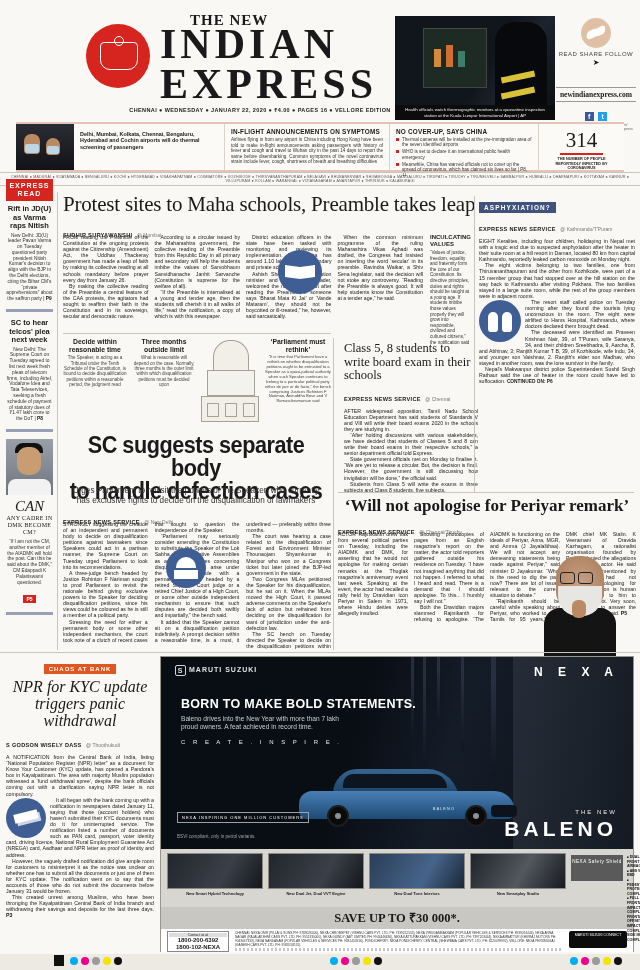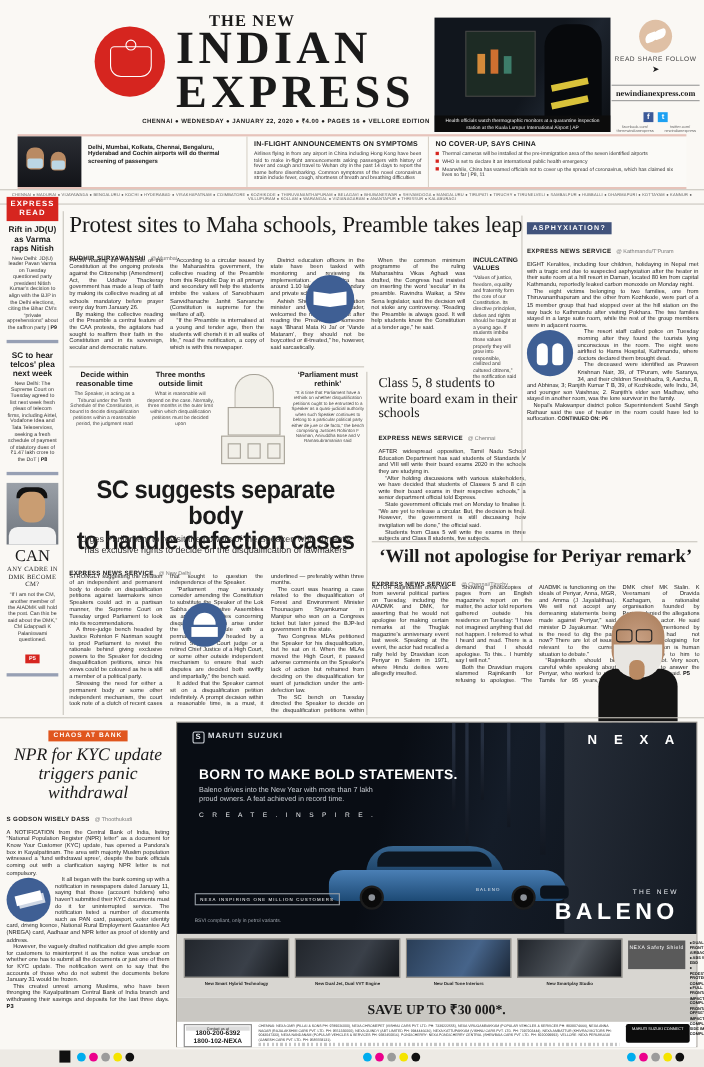--- a/index.html
+++ b/index.html
@@ -23,21 +23,21 @@
   .silhouette{position:absolute;right:8px;top:6px;width:52px;height:92px;background:#07090c;border-radius:20px 20px 0 0;}
   .silhouette i{position:absolute;display:block;width:34px;height:6px;background:#d9c23a;left:6px;top:52px;transform:rotate(-12deg);}
   .silhouette i+i{top:68px;}
   .photo-caption{position:absolute;left:0;bottom:0;width:100%;background:#0c0c0c;color:#eee;font-size:4.4px;text-align:center;padding:2px 4px;box-sizing:border-box;line-height:5.5px;}
   .social{left:556px;top:18px;width:80px;text-align:center;}
   .hands-icon{width:30px;height:30px;border-radius:50%;background:#dfc0a5;margin:0 auto;position:relative;}
   .hands-icon:before,.hands-icon:after{content:"";position:absolute;width:12px;height:8px;background:#fff;border-radius:6px 2px 6px 2px;left:5px;top:12px;transform:rotate(-20deg);}
   .hands-icon:after{left:13px;transform:rotate(160deg);top:9px;}
   .rsf{font-size:6px;letter-spacing:.5px;color:#444;margin-top:3px;}
   .cursor-glyph{font-size:8px;margin-top:1px;}
-  .site{font-family:"Liberation Serif",serif;font-size:7.5px;font-weight:bold;border-top:1px solid #999;border-bottom:1px solid #999;padding:2px 0;margin-top:10px;text-align:center;}
+  .site{font-family:"Liberation Serif",serif;font-size:7.5px;font-weight:bold;border-top:1px solid #999;border-bottom:1px solid #999;padding:2px 0;margin-top:20px;text-align:center;}
   .sq-icon{display:inline-block;width:9px;height:9px;color:#fff;font-size:7px;line-height:9px;font-weight:bold;text-align:center;}
   .tinylabel{font-size:3.6px;color:#666;line-height:4.4px;}
   
   .corona{left:16px;top:122px;width:608px;height:46px;background:#fbfaf7;border-top:2px solid #e6c3ba;border-bottom:2px solid #e6c3ba;display:flex;}
   .kids{width:58px;height:100%;background:linear-gradient(#2a2d33,#121318);position:relative;flex:none;}
   .kid{position:absolute;width:16px;height:20px;top:10px;border-radius:7px 7px 4px 4px;background:#b98a63;}
   .kid i{position:absolute;left:1px;bottom:1px;width:14px;height:9px;background:#bcd6e4;border-radius:2px;display:block;}
   .corona h2{margin:0;font-size:10.5px;line-height:11.5px;font-style:italic;font-weight:bold;font-family:"Liberation Serif",serif;}
   .corona .sub{font-size:5.4px;font-weight:bold;line-height:6.4px;margin-top:3px;}
   .cor-sec{padding:4px 6px;box-sizing:border-box;border-left:1px solid #d8d2c8;}
@@ -54,21 +54,21 @@
   .vline{width:1px;}
   .railbar{height:3px;background:#97a0b4;margin:7px 0;}
   .badge-red{background:#d6251f;color:#fff;font-weight:bold;font-size:7px;line-height:8px;text-align:center;padding:3px 2px;letter-spacing:1px;}
   .rail h3{margin:4px 0 2px;font-size:7.5px;line-height:8.5px;text-align:center;}
   .rail .body{font-size:4.8px;line-height:5.8px;text-align:center;color:#333;}
   .pg{font-weight:bold;color:#111;}
   .eps{width:47px;height:56px;background:linear-gradient(#9aa0a8,#6f757d);position:relative;overflow:hidden;}
   .eps .face{position:absolute;left:11px;top:8px;width:24px;height:28px;background:#c99d72;border-radius:10px;}
   .eps .hair{position:absolute;left:9px;top:4px;width:28px;height:10px;background:#111;border-radius:8px 8px 0 0;}
   .eps .shirt{position:absolute;left:2px;bottom:-2px;width:43px;height:18px;background:#f2f2f2;border-radius:8px 8px 0 0;}
-  .can-word{font-family:"Liberation Serif",serif;font-size:15px;text-align:center;margin-top:3px;}
+  .can-word{font-family:"Liberation Serif",serif;font-size:15px;text-align:center;margin-top:3px;font-style:italic;}
   .can-sub{font-family:"Liberation Serif",serif;font-size:6px;text-align:center;line-height:7px;letter-spacing:.3px;}
   .pbox{display:inline-block;background:#d6251f;color:#fff;font-size:5px;font-weight:bold;padding:1px 3px;}
   
   .byline b{font-size:5.6px;letter-spacing:.3px;}
   .byline span{font-size:5px;color:#777;}
   .bodytxt{font-size:5.2px;line-height:6.1px;color:#222;}
   .bodytxt p{margin:0 0 0 0;text-indent:6px;}
   .bodytxt p:first-child{text-indent:0;}
   .icon-circle{border-radius:50%;background:#3f5f94;position:absolute;}
   .book-icon:before,.book-icon:after{content:"";position:absolute;top:16px;width:15px;height:12px;background:#fff;}
@@ -208,20 +208,24 @@
     <div class="cor-b">
         <span>Thermal cameras will be installed at the pre-immigration area of the seven identified airports</span>
       </div>
     <div class="cor-b">
         <span>WHO is set to declare it an international public health emergency</span>
       </div>
     <div class="cor-b">
         <span>Meanwhile, China has warned officials not to cover up the spread of coronavirus, which has claimed six lives so far | P8, 11</span>
       </div>
   </div>
+  <div class="count cor-sec">
+    <div class="num">314</div>
+    <div class="lbl">THE NUMBER OF PEOPLE REPORTEDLY INFECTED BY CORONAVIRUS</div>
+  </div>
 </div>
 
 <div class="abs cities">CHENNAI ● MADURAI ● VIJAYAWADA ● BENGALURU ● KOCHI ● HYDERABAD ● VISAKHAPATNAM ● COIMBATORE ● KOZHIKODE ● THIRUVANANTHAPURAM ● BELAGAVI ● BHUBANESWAR ● SHIVAMOGGA ● MANGALURU ● TIRUPATI ● TIRUCHY ● TIRUNELVELI ● SAMBALPUR ● HUBBALLI ● DHARMAPURI ● KOTTAYAM ● KANNUR ● VILLUPURAM ● KOLLAM ● WARANGAL ● VIZIANAGARAM ● ANANTAPUR ● THRISSUR ● KALABURAGI</div>
 
 <div class="abs rail">
   <div class="badge-red">EXPRESS READ</div>
   <h3>Rift in JD(U) as Varma raps Nitish</h3>
   <div class="body"><span>New Delhi: JD(U) leader Pavan Varma on Tuesday questioned party president Nitish Kumar's decision to align with the BJP in the Delhi elections, citing the Bihar CM's “private apprehensions” about the saffron party |</span> <b class="pg">P9</b></div>
   <div class="railbar"></div>
   <h3>SC to hear telcos' plea next week</h3>

